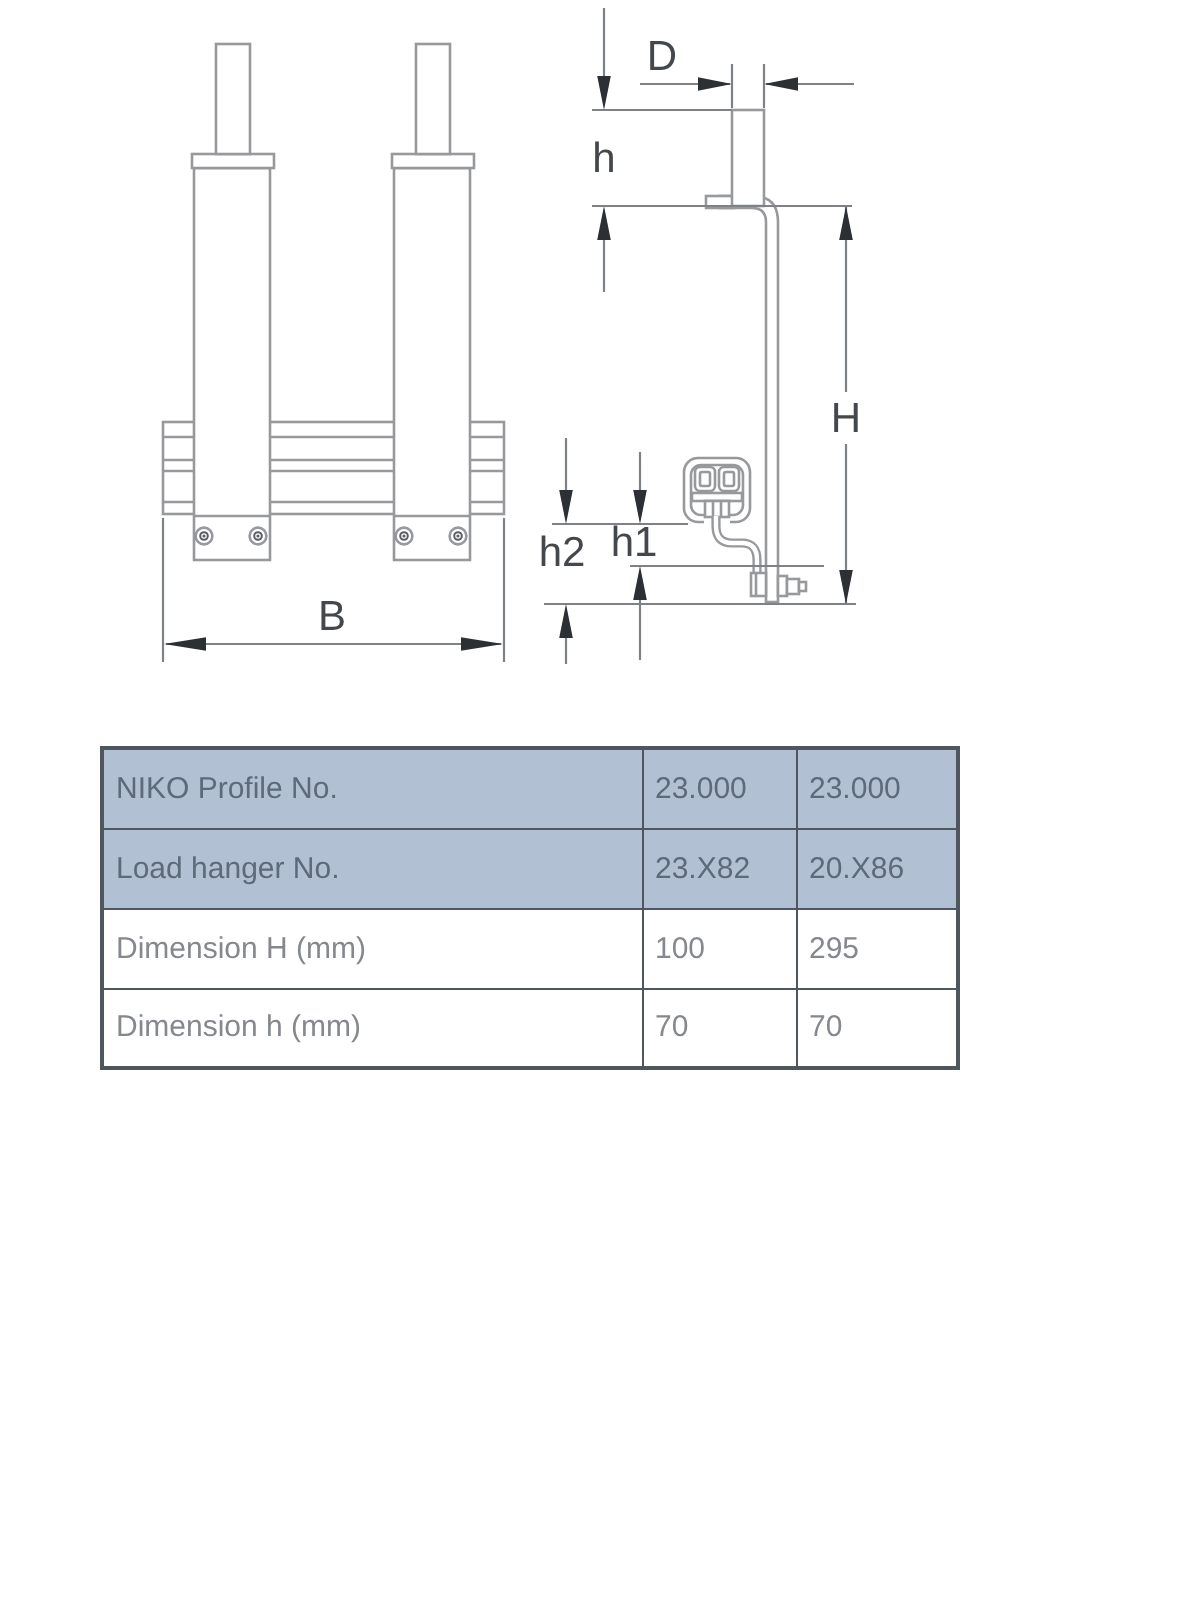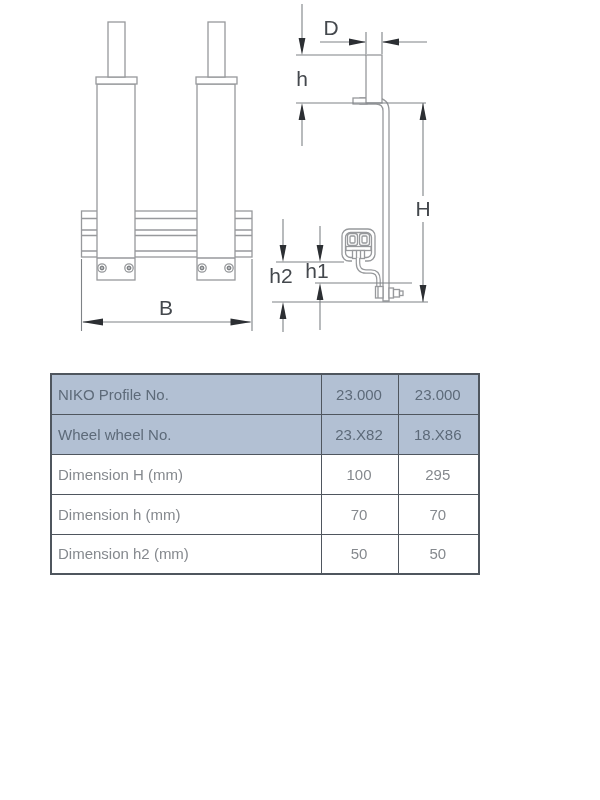--- a/index.html
+++ b/index.html
@@ -16,21 +16,21 @@
   .strap-core{stroke:#fff;stroke-width:2.2;fill:none;}
   .strap-out{stroke:var(--part-line);stroke-width:4.6;fill:none;}
   .erase{fill:#fff;stroke:none;}
   .spec-table{position:absolute;left:50px;top:373px;width:428px;border-collapse:collapse;
               table-layout:fixed;font-size:15px;color:var(--body-text);}
   .spec-table td{border:1px solid var(--table-border);padding:0 7px 0 6px;overflow:hidden;
                  white-space:nowrap;}
   .spec-table{border:2px solid var(--table-border);}
   .spec-table tr{height:40px;}
   .spec-table td.lbl{text-align:left;}
-  .spec-table td.val{text-align:center;}
+  .spec-table td.val{text-align:left;}
   .spec-table tr.hdr td{background:var(--header-bg);color:var(--header-text);}
 </style>
 </head>
 <body>
 
 <div class="stage">
 
   <svg width="600" height="362" viewBox="0 0 600 362">
 
     <g>
@@ -178,34 +178,29 @@
         <col style="width:77px">
         <col style="width:81px">
       </colgroup>
     <tbody>
       <tr class="hdr">
         <td class="lbl">NIKO Profile No.</td>
         <td class="val">23.000</td>
         <td class="val">23.000</td>
       </tr>
       <tr class="hdr">
-        <td class="lbl">Wheel wheel No.</td>
+        <td class="lbl">Load hanger No.</td>
         <td class="val">23.X82</td>
-        <td class="val">18.X86</td>
+        <td class="val">20.X86</td>
       </tr>
       <tr>
         <td class="lbl">Dimension H (mm)</td>
         <td class="val">100</td>
         <td class="val">295</td>
       </tr>
       <tr>
         <td class="lbl">Dimension h (mm)</td>
         <td class="val">70</td>
         <td class="val">70</td>
       </tr>
-      <tr>
-        <td class="lbl">Dimension h2 (mm)</td>
-        <td class="val">50</td>
-        <td class="val">50</td>
-      </tr>
     </tbody>
   </table>
 </div>
 
 </body></html>

